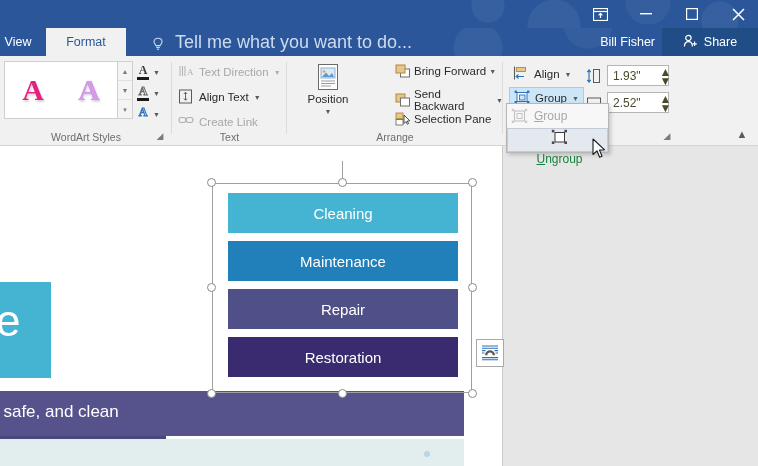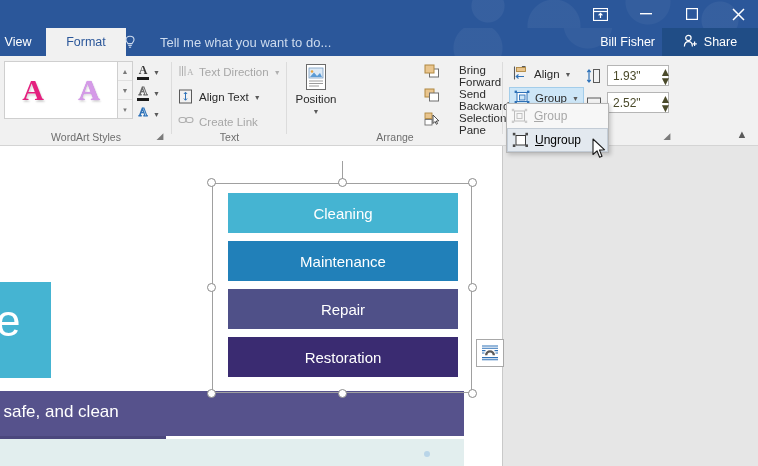--- a/index.html
+++ b/index.html
@@ -59,23 +59,23 @@
     position: absolute; top: 0; height: 28px;
     display: flex; align-items: center; justify-content: center;
     color: #ffffff; font-size: 12.5px; padding: 0 12px;
   }
   #tab-view { left: -10px; width: 56px; }
   #tab-format {
     left: 46px; width: 80px;
     background: #f1f1f1; color: #2b579a;
   }
   .tellme {
-    position: absolute; left: 124px; top: 0; height: 28px;
-    display: flex; align-items: center; gap: 24px;
-    color: #cddbee; font-size: 13px;
+    position: absolute; left: 152px; top: 0; height: 28px;
+    display: flex; align-items: center; gap: 11px;
+    color: #cddbee; font-size: 18px;
   }
   .bulb { width: 12px; height: 14px; position: relative; display:block; }
   .username {
     position: absolute; right: 103px; top: 0; height: 28px;
     display: flex; align-items: center;
     color: #ffffff; font-size: 12.5px;
   }
   .share-btn {
     position: absolute; right: 0px; top: 0; height: 28px; width: 96px;
     display: flex; align-items: center; justify-content: center; gap: 6px;
@@ -147,22 +147,22 @@
 
   
   #group-arrange { left: 287px; width: 216px; }
   .big-btn {
     position: absolute; top: 4px; width: 50px; height: 62px;
     display: flex; flex-direction: column; align-items: center; gap: 1px;
     font-size: 11.5px; color: #2b2b2b; text-align: center; line-height: 12px;
   }
   .big-btn .bigic { width: 30px; height: 30px; position: relative; margin-top: 2px; }
   .arr-cmd {
-    position: absolute; display: flex; align-items: flex-start; gap: 19px;
-    font-size: 11.5px; color: #2b2b2b; margin-left: 29px;
+    position: absolute; display: flex; align-items: center; gap: 3px;
+    font-size: 11.5px; color: #2b2b2b;
   }
   .arr-cmd .ic { width: 16px; height: 14px; position: relative; flex: none; }
 
   
   .align-cmd {
     position: absolute; display: flex; align-items: center; gap: 5px;
     font-size: 11.5px; color: #2b2b2b; padding: 2px 4px;
   }
   #group-button-cmd {
     background: #cde6f7; border: 1px solid #a3cdea;
@@ -194,22 +194,22 @@
     box-shadow: 2px 2px 4px rgba(0,0,0,.18);
     z-index: 40;
   }
   .dd-item {
     position: absolute; left: 0; width: 101px; height: 24px;
     display: flex; align-items: center; gap: 6px; padding-left: 4px;
     font-size: 12px;
   }
   #dropdown-item-group { top: 0; color: #a8a8a8; }
   #dropdown-item-ungroup {
-    top: 24px; color: #000000;
-    background: #e3e9ef; border: 1px solid #c3ccd6;
+    top: 24px; color: #15803d;
+    background: #e3e9ef; border: 1px solid #c3ccd6; flex-direction: column;
   }
   .dd-ic { width: 17px; height: 17px; position: relative; flex: none; }
   .mnem { text-decoration: underline; }
 
   
   .docarea {
     position: absolute; left: 0; top: 146px; width: 758px; height: 320px;
     background: #e6e6e6;
   }
   .page {
@@ -419,21 +419,21 @@
         </span>
         <span>Create Link</span>
       </div>
 
       <div class="group-label">Text</div>
       <div class="group-sep" style="right:0"></div>
     </div>
 
     <div class="ribbon-group" id="group-arrange">
 
-      <div class="big-btn" style="left:4px">
+      <div class="big-btn" style="left:16px">
         <span class="bigic">
           <svg width="30" height="30" viewBox="0 0 30 30">
             <rect x="5.5" y="2.5" width="19" height="25" fill="#ffffff" stroke="#6b6b6b" stroke-width="1"></rect>
             <rect x="8" y="6" width="14" height="10" fill="#dce9f5" stroke="#7a9fc4" stroke-width=".8"></rect>
             <circle cx="11" cy="9.5" r="1.3" fill="#e8a33d"></circle>
             <path d="M9 15 L13 10.5 L16 14 L19 11 L21 15 Z" fill="#5b9bd5"></path>
             <path d="M8 19 H22 M8 21.5 H22 M8 24 H18" stroke="#9b9b9b" stroke-width="1"></path>
           </svg>
         </span>
         <span>Position</span>

